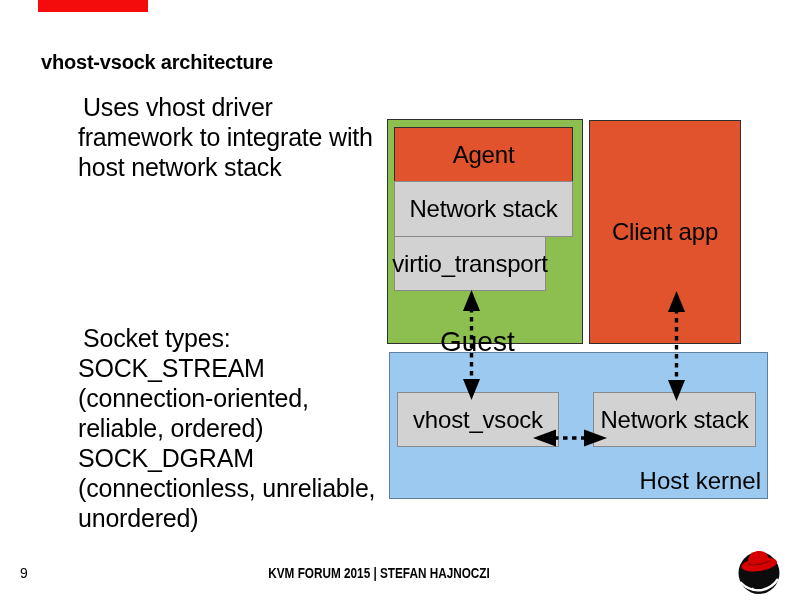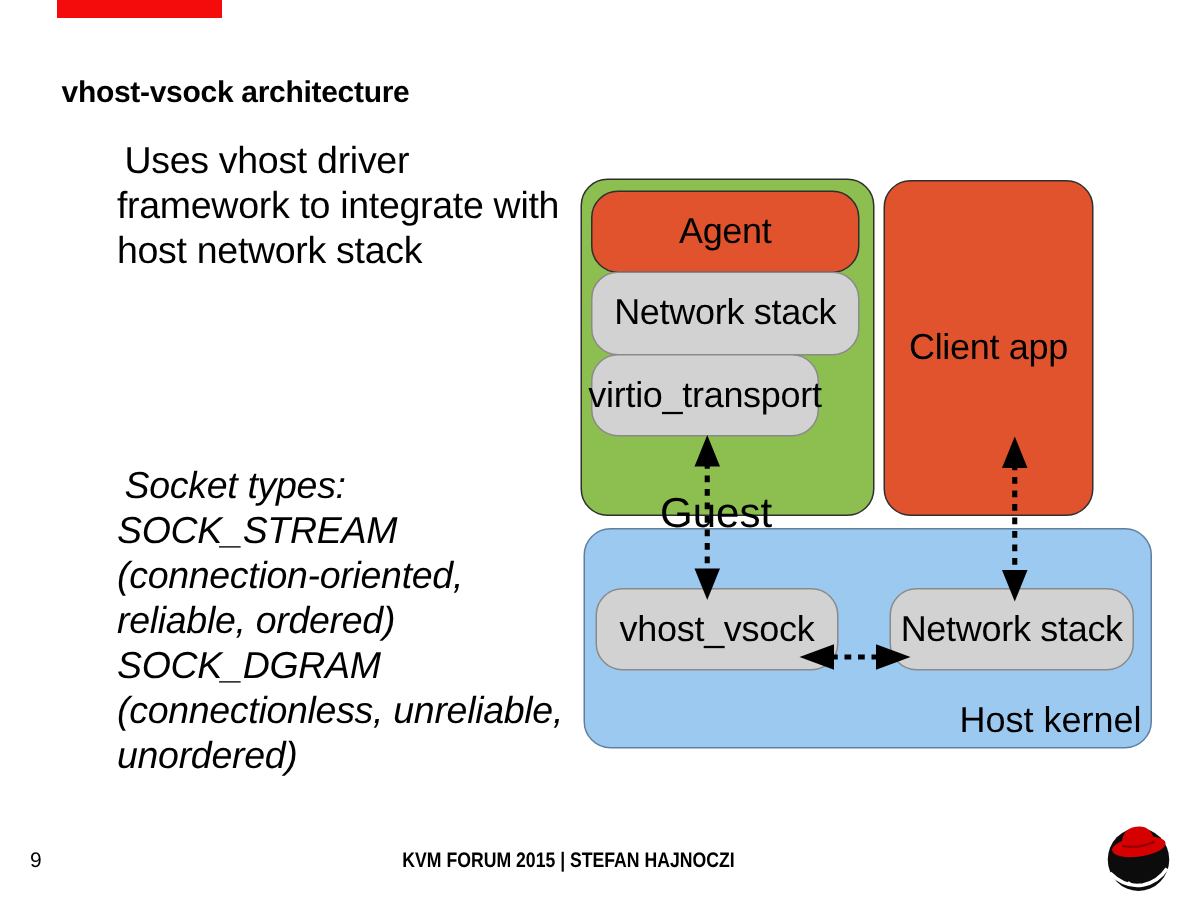--- a/index.html
+++ b/index.html
@@ -11,32 +11,32 @@
   .page-title{
     position:absolute;left:41px;top:46px;font-size:20px;font-weight:bold;
     letter-spacing:-0.2px;line-height:32px;white-space:nowrap;
   }
   .bullet{
     position:absolute;left:42px;width:352px;font-size:25px;line-height:30px;
     white-space:pre-line;text-indent:5px;letter-spacing:-0.2px;margin-left:36px;
   }
   .bullet.b1{top:92px;}
   .bullet.b2{top:202px;}
-  .bullet.b3{top:309px;font-style:italic;}
+  .bullet.b3{top:323px;}
 
-  .dbox{position:absolute;box-sizing:border-box;display:flex;align-items:center;justify-content:center;border-radius:18px;}
+  .dbox{position:absolute;box-sizing:border-box;display:flex;align-items:center;justify-content:center;}
   .dbox .lbl{font-size:24px;letter-spacing:-0.2px;}
 
   .guest-box{left:387px;top:119px;width:196px;height:225px;background:#8cbe50;border:1px solid #2f2f2f;}
   .agent-box{left:394px;top:127px;width:179px;height:55px;background:#e0532d;border:1px solid #2f2f2f;}
   .gray-box{background:#d2d2d2;border:1px solid #8a8a8a;}
   .guest-ns-box{left:394px;top:181px;width:179px;height:56px;}
   .virtio-box{left:394px;top:236px;width:152px;height:55px;}
   .guest-label{position:absolute;left:440px;top:326px;width:130px;text-align:left;font-size:28px;}
-  .client-box{left:589px;top:120px;width:140px;height:224px;background:#e0532d;border:1px solid #2f2f2f;}
+  .client-box{left:589px;top:120px;width:152px;height:224px;background:#e0532d;border:1px solid #2f2f2f;}
   .host-box{left:389px;top:352px;width:379px;height:147px;background:#9cc9f0;border:1px solid #5e7f9e;}
   .vhost-box{left:397px;top:392px;width:162px;height:55px;}
   .host-ns-box{left:593px;top:392px;width:163px;height:55px;}
   .host-label{position:absolute;left:604px;top:467px;width:157px;text-align:right;font-size:24px;}
 
   .arrows{position:absolute;left:0;top:0;width:800px;height:600px;pointer-events:none;}
   .arrows .dash{stroke:#000;stroke-width:3.4;stroke-dasharray:4.5 4.5;fill:none;}
   .arrows .head{fill:#000;stroke:none;}
 
   .page-number{position:absolute;left:20px;top:565px;font-size:14px;}

